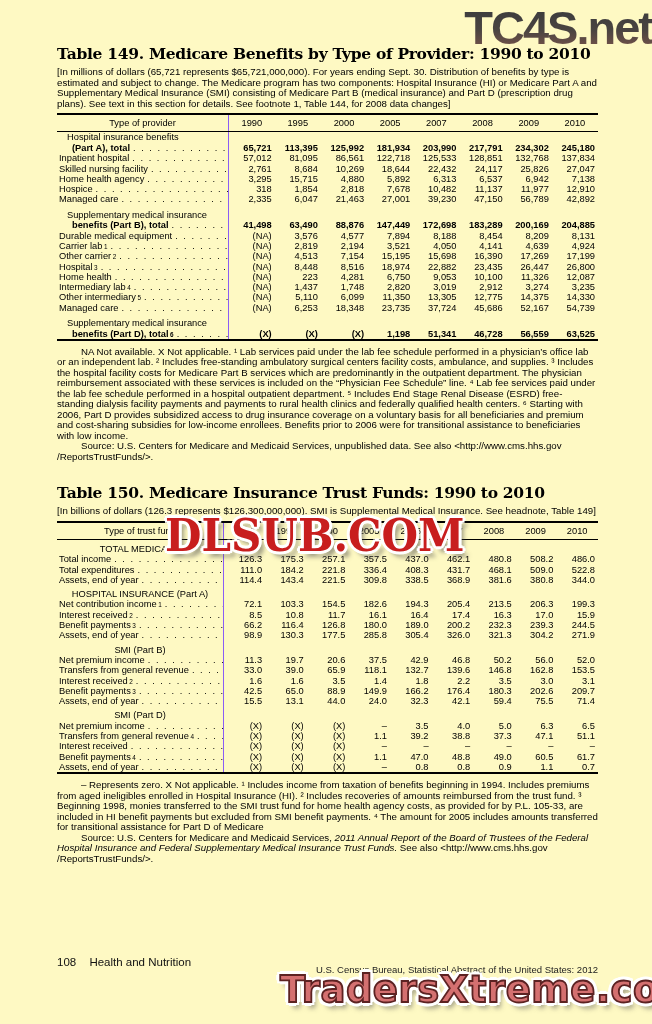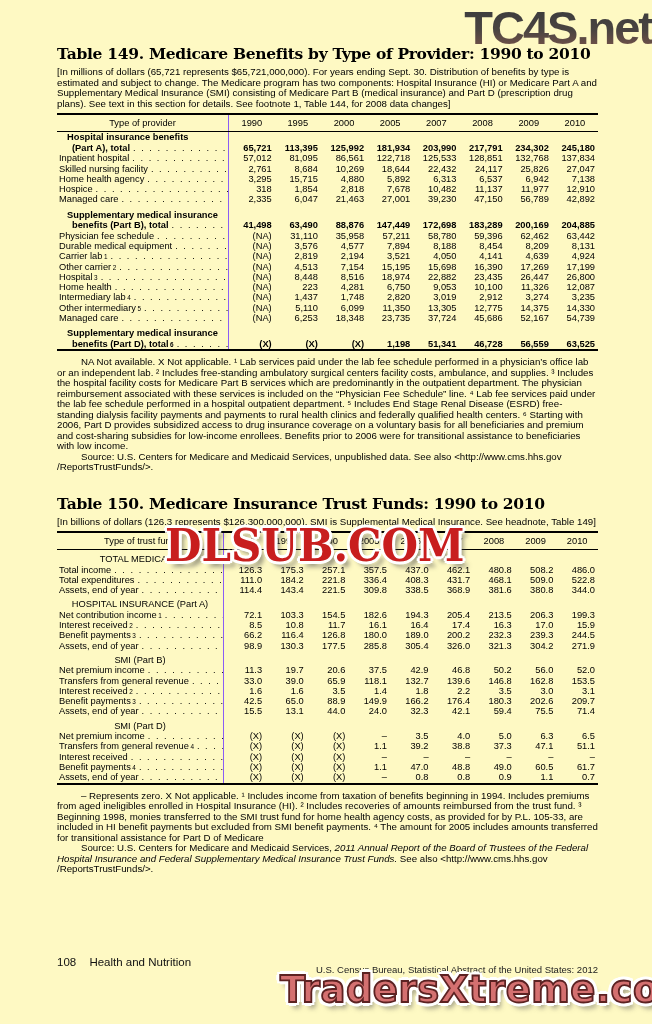--- a/index.html
+++ b/index.html
@@ -26,21 +26,21 @@
   .t150 th.stub-h{width:166px;}
   .stat-table td{font-size:9.3px;line-height:10.3px;padding:0;vertical-align:bottom;}
   .stat-table td.num{text-align:right;padding-right:3px;white-space:nowrap;}
   .stat-table .first{border-left:1px solid #8b5cf6;}
   .stat-table td.stub{overflow:hidden;}
   .lab-line{display:flex;align-items:baseline;overflow:hidden;white-space:nowrap;padding-left:2px;}
   .leader{flex:1 1 auto;overflow:hidden;color:#000;}
   .leader::before{content:". . . . . . . . . . . . . . . . . . . . . . . . . . . . . . . . . . . . . . . . . . . . . . . .";
                   letter-spacing:1.5px;padding-left:3px;font-size:9.3px;}
   .stat-table sup{font-size:6.4px;margin-left:1.5px;line-height:0;}
-  tr.total .tline1{font-weight:bold;padding-left:10px;line-height:10.6px;}
+  tr.total .tline1{font-weight:normal;padding-left:10px;line-height:10.6px;}
   tr.total .lab-line{padding-left:15px;justify-content:flex-end;}
   tr.total .lab,tr.total sup{font-weight:bold;}
   tr.total td.num{font-weight:bold;}
   tr.gap td{padding-top:5px;}
   tr.sec td{padding-top:4px;}
   td.section{text-align:center;font-size:9.3px;white-space:nowrap;}
 
   
   .footer-left{position:absolute;left:57px;top:956px;font-size:11.5px;color:#111;}
   .footer-left .pagenum{margin-right:10px;}
@@ -204,36 +204,20 @@
               <td class="num">88,876</td>
               <td class="num">147,449</td>
               <td class="num">172,698</td>
               <td class="num">183,289</td>
               <td class="num">200,169</td>
               <td class="num">204,885</td>
             </tr>
             <tr>
               <td class="stub">
                 <div class="lab-line">
-                  <span class="lab">Physician fee schedule</span>
-                  <span class="leader"></span>
-                </div>
-              </td>
-              <td class="num first">(NA)</td>
-              <td class="num">31,110</td>
-              <td class="num">35,958</td>
-              <td class="num">57,211</td>
-              <td class="num">58,780</td>
-              <td class="num">59,396</td>
-              <td class="num">62,462</td>
-              <td class="num">63,442</td>
-            </tr>
-            <tr>
-              <td class="stub">
-                <div class="lab-line">
                   <span class="lab">Durable medical equipment</span>
                   <span class="leader"></span>
                 </div>
               </td>
               <td class="num first">(NA)</td>
               <td class="num">3,576</td>
               <td class="num">4,577</td>
               <td class="num">7,894</td>
               <td class="num">8,188</td>
               <td class="num">8,454</td>

